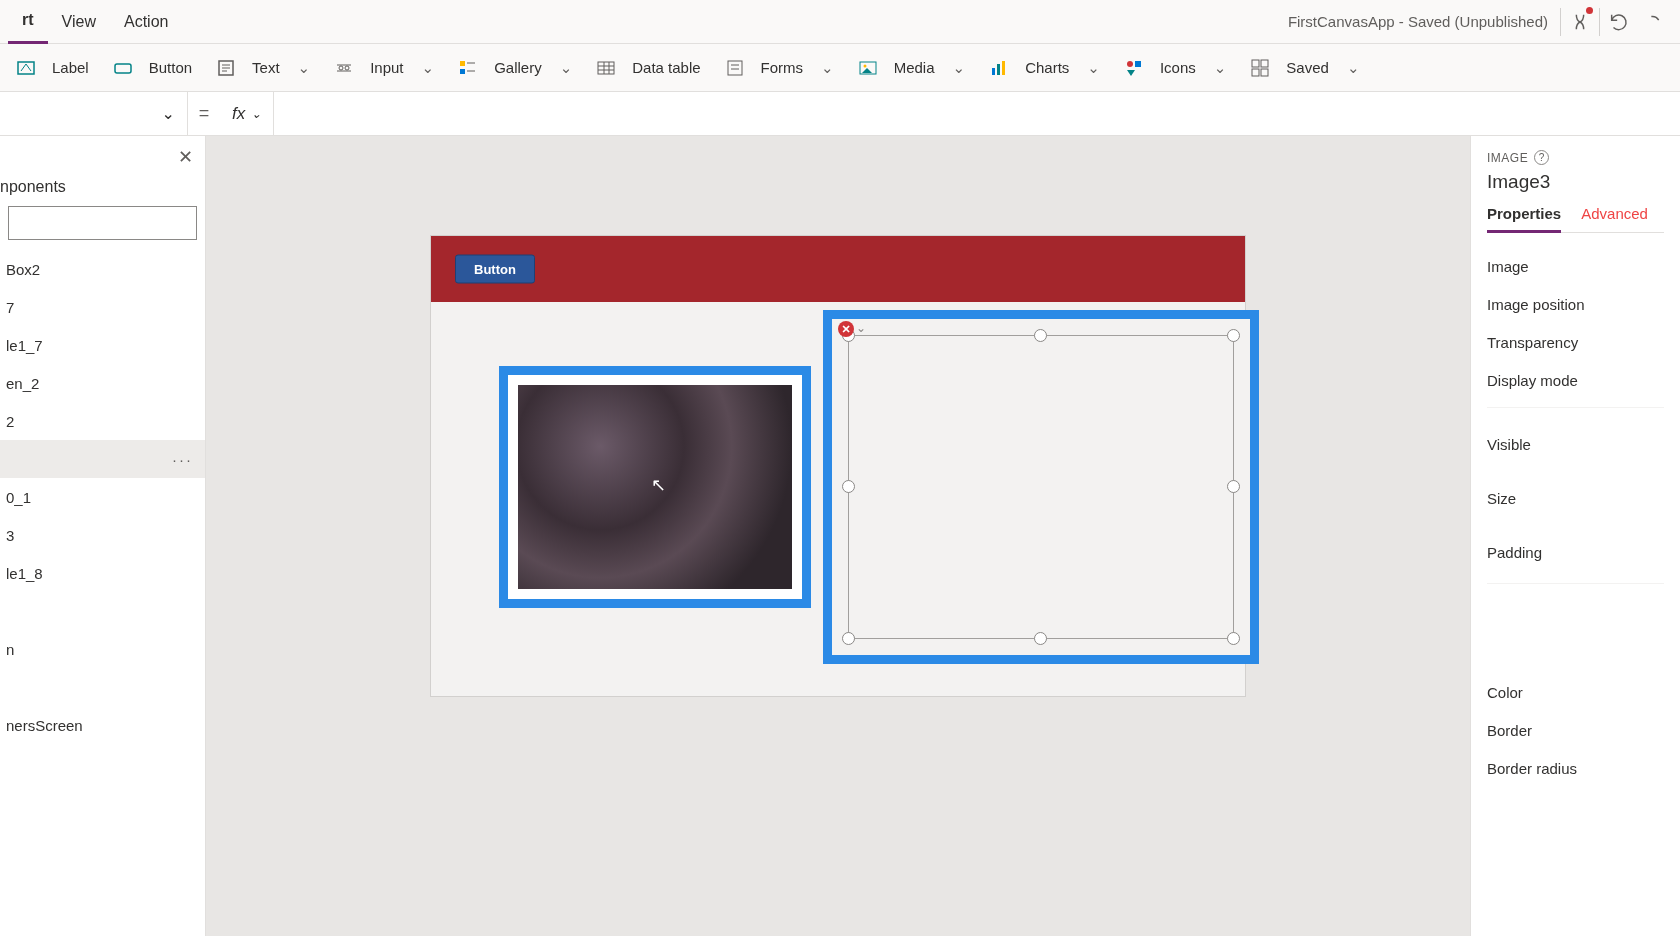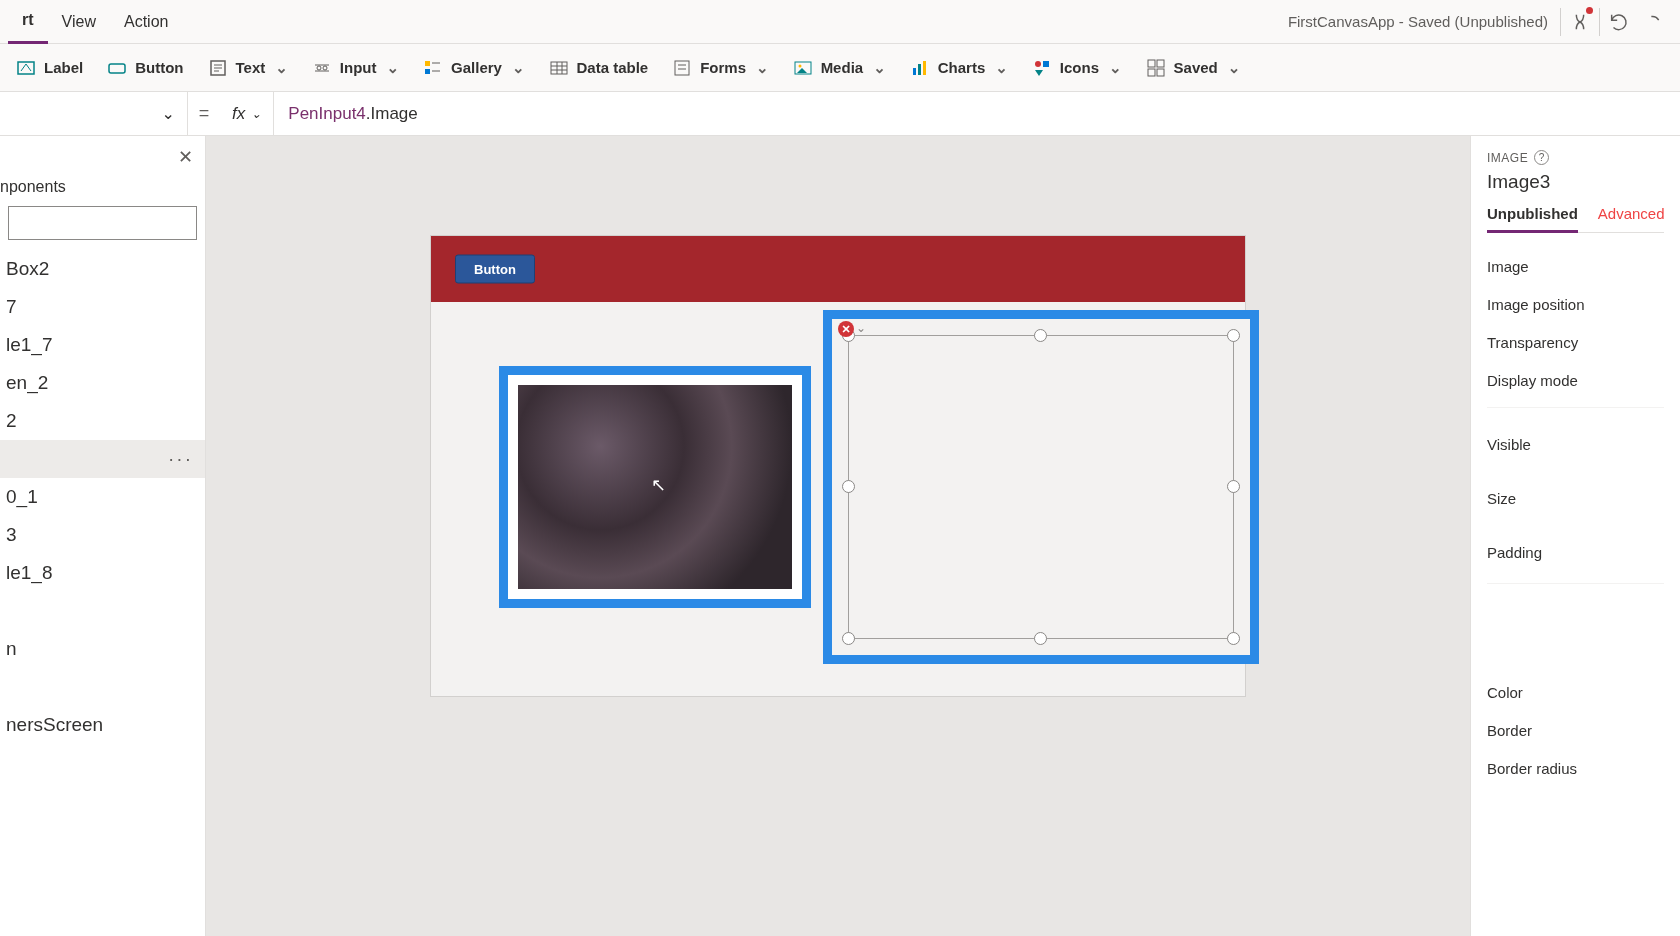--- a/index.html
+++ b/index.html
@@ -10,42 +10,42 @@
 .menu-bar .left { display: flex; align-items: center; gap: 0; }
 .menu-bar .tab { padding: 0 14px; height: 44px; display: flex; align-items: center; font-size: 16px; cursor: pointer; }
 .menu-bar .tab.active { border-bottom: 3px solid #742774; font-weight: 600; }
 .menu-bar .right { display: flex; align-items: center; gap: 2px; font-size: 15px; color: #605e5c; }
 .menu-bar .title-status { margin-right: 10px; }
 .menu-bar .iconbtn { width: 34px; height: 34px; display: flex; align-items: center; justify-content: center; cursor: pointer; position: relative; }
 .menu-bar .sep { width: 1px; height: 28px; background: #d2d0ce; }
 
 
 .ribbon { height: 48px; display: flex; align-items: center; gap: 24px; padding: 0 16px; border-bottom: 1px solid #e1dfdd; background: #faf9f8; }
-.ribbon .ritem { display: flex; align-items: center; gap: 8px; font-size: 15px; color: #323130; cursor: pointer; font-weight: bold; }
+.ribbon .ritem { display: flex; align-items: center; gap: 16px; font-size: 15px; color: #323130; cursor: pointer; }
 .ribbon .ritem .ricon { width: 20px; height: 20px; display: flex; align-items: center; justify-content: center; }
 .ribbon .chev { margin-left: 2px; color: #605e5c; }
 
 
 .formula-row { height: 44px; display: flex; align-items: center; border-bottom: 1px solid #e1dfdd; background: #fff; }
 .formula-row .prop-select { width: 188px; height: 100%; display: flex; align-items: center; justify-content: flex-end; padding: 0 12px; border-right: 1px solid #e1dfdd; gap: 6px; cursor: pointer; }
 .formula-row .eq { width: 32px; text-align: center; font-size: 18px; color: #605e5c; }
 .formula-row .fx { display: flex; align-items: center; gap: 6px; padding: 0 12px; font-style: italic; font-family: "Segoe UI", serif; font-size: 17px; cursor: pointer; border-right: 1px solid #e1dfdd; height: 100%; }
 .formula-row .formula { flex: 1; padding: 0 14px; font-family: Consolas, monospace; font-size: 17px; }
 .formula-row .formula .tok-ref { color: #7a306c; }
 .formula-row .formula .tok-prop { color: #323130; }
 
 
 .main { display: flex; height: calc(936px - 44px - 48px - 44px); }
 .leftpanel { width: 206px; border-right: 1px solid #e1dfdd; background: #fff; display: flex; flex-direction: column; }
 .leftpanel .hdr { display: flex; align-items: center; justify-content: flex-end; padding: 10px 12px 4px 12px; }
 .leftpanel .hdr .close { font-size: 18px; color: #605e5c; cursor: pointer; }
 .leftpanel .tabs { padding: 6px 0 10px 0; font-size: 16px; color: #323130; }
 .leftpanel .search { margin: 0 8px 10px 8px; }
 .leftpanel .search input { width: 100%; height: 34px; border: 1px solid #8a8886; padding: 0 8px; font-size: 14px; }
-.leftpanel .tree { flex: 1; overflow: hidden; font-size: 19px; }
+.leftpanel .tree { flex: 1; overflow: hidden; font-size: 15px; }
 .leftpanel .tree .node { height: 38px; display: flex; align-items: center; padding-left: 6px; white-space: nowrap; cursor: pointer; }
 .leftpanel .tree .node.selected { background: #edebe9; }
 .leftpanel .tree .node .more { margin-left: auto; margin-right: 12px; letter-spacing: 2px; color: #605e5c; }
 
 
 .canvas-wrap { flex: 1; background: #e8e6e4; display: flex; align-items: flex-start; justify-content: center; padding-top: 100px; }
 .screen { width: 814px; height: 460px; background: #f3f2f1; position: relative; box-shadow: 0 0 0 1px #d2d0ce; }
 .screen .header { height: 66px; background: #a4262c; display: flex; align-items: center; position: relative; }
 .screen .header .btn { position: absolute; left: 24px; top: 50%; transform: translateY(-50%); background: #2b579a; color: #fff; font-size: 13px; font-weight: 600; padding: 6px 18px; border-radius: 3px; border: 1px solid #1f3f73; cursor: pointer; }
 .screen .header .title { flex: 1; text-align: center; color: #fff; font-size: 30px; font-weight: 700; }
@@ -233,23 +233,20 @@
 </div>
 
 <div class="formula-row">
   <div class="prop-select">
     <span>⌄</span>
   </div>
   <div class="eq">=</div>
   <div class="fx">
     <span>fx</span>
     <span style="font-size:12px">⌄</span>
-  </div>
-  <div class="formula">
-    <span class="tok-ref">PenInput4</span><span class="tok-prop">.Image</span>
   </div>
 </div>
 
 <div class="main">
 
   <div class="leftpanel">
     <div class="hdr">
       <span class="close">✕</span>
     </div>
     <div class="tabs">nponents</div>
@@ -326,21 +323,21 @@
     </div>
   </div>
 
   <div class="rightpanel">
     <div class="type">
       <span>IMAGE</span>
       <span class="help">?</span>
     </div>
     <div class="name">Image3</div>
     <div class="ptabs">
-      <div class="ptab active">Unpublished</div>
+      <div class="ptab active">Properties</div>
       <div class="ptab">Advanced</div>
     </div>
     <div class="props" id="props">
         <div class="prow">Image</div>
         <div class="prow">Image position</div>
         <div class="prow">Transparency</div>
         <div class="prow">Display mode</div>
         <div class="spacer"></div>
         <div class="prow">Visible</div>
         <div style="height: 16px;"></div>

